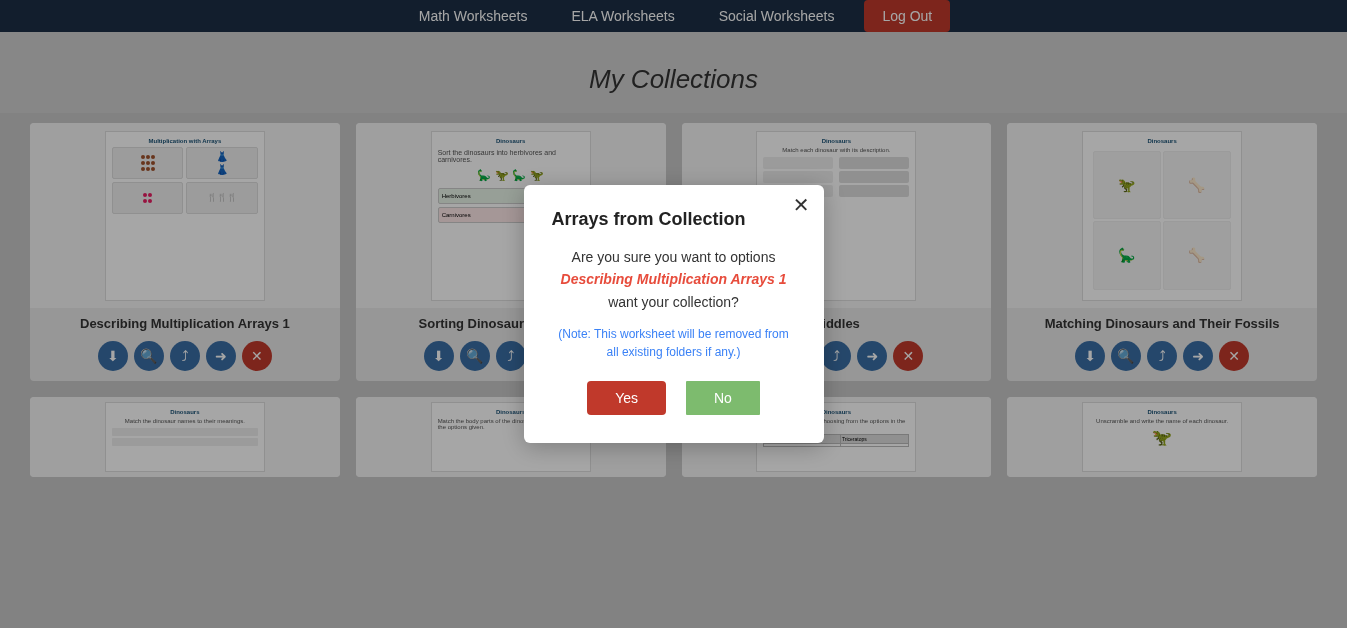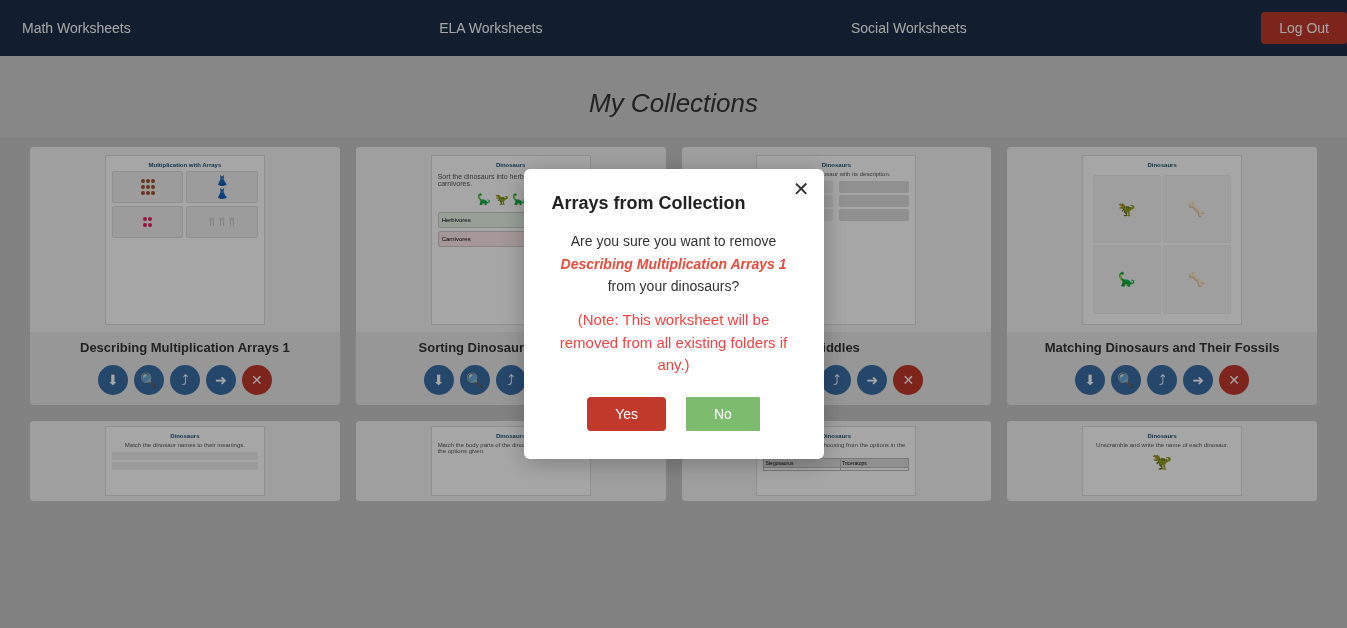--- a/index.html
+++ b/index.html
@@ -8,22 +8,22 @@
       background: #c8c8c8;
       min-height: 628px;
       overflow: hidden;
     }
 
     
     nav {
       background: #1c2f45;
       display: flex;
       align-items: center;
-      justify-content: space-between;
-      height: 56px;
+      justify-content: center;
+      height: 32px;
       gap: 0;
     }
     nav a {
       color: #fff;
       text-decoration: none;
       font-size: 14px;
       padding: 0 22px;
       line-height: 48px;
       white-space: nowrap;
     }
@@ -209,22 +209,22 @@
       color: #333;
       text-align: center;
       line-height: 1.6;
     }
     .modal-body .highlight {
       color: #e74c3c;
       font-style: italic;
       font-weight: bold;
     }
     .modal-note {
-      color: #ef4444;
-      font-size: 15px;
+      color: #3b82f6;
+      font-size: 12px;
       text-align: center;
       margin-top: 12px;
       line-height: 1.5;
     }
     .modal-btns {
       display: flex;
       justify-content: center;
       gap: 20px;
       margin-top: 20px;
     }
@@ -477,25 +477,25 @@
       </div>
     </div>
   </div>
 </div>
 
 <div class="modal-overlay">
   <div class="modal">
     <button class="modal-close">✕</button>
     <div class="modal-title">Arrays from Collection</div>
     <div class="modal-body">
-      <span>Are you sure you want to remove</span>
+      <span>Are you sure you want to options</span>
       <br>
       <span class="highlight">Describing Multiplication Arrays 1</span>
       <br>
-      <span>from your dinosaurs?</span>
+      <span>want your collection?</span>
     </div>
     <div class="modal-note">(Note: This worksheet will be removed from all existing folders if any.)</div>
     <div class="modal-btns">
       <button class="btn-yes">Yes</button>
       <button class="btn-no">No</button>
     </div>
   </div>
 </div>
 
 </body></html>

